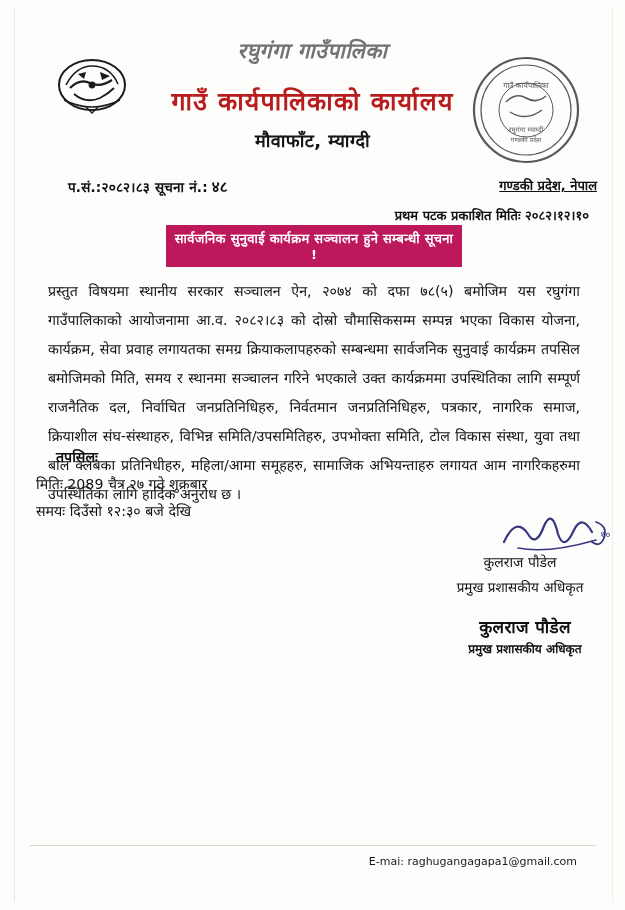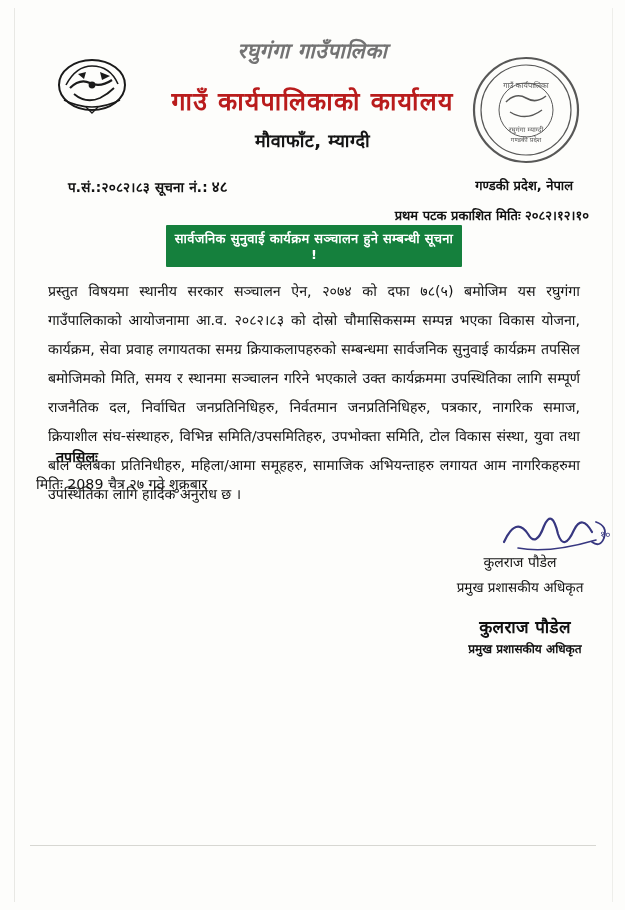--- a/index.html
+++ b/index.html
@@ -89,38 +89,39 @@
     letter-spacing: 0.2px;
     margin-left: 35px;
   }
   .ref-line .num {
     display: inline-block;
     margin-left: 4px;
     font-size: 15px;
   }
   .province {
     position: absolute;
-    right: 52px; top: 176px;
+    right: 28px; top: 176px;
     font-size: 13px;
     font-weight: 700;
+    text-decoration: underline;
   }
   .pub-date {
     position: absolute;
     right: 36px; top: 206px;
     font-size: 13px;
     font-weight: 700;
     padding-left: 35px;
   }
 
   
   .title-banner {
     position: absolute;
     left: 166px; top: 225px;
     width: 296px;
-    background: #15803d;
+    background: #be185d;
     color: #ffffff;
     text-align: center;
     font-size: 13px;
     font-weight: 700;
     letter-spacing: 0.3px;
     padding: 4px 6px 5px 6px;
     box-sizing: border-box;
     border-radius: 1px;
   }
 
@@ -263,30 +264,32 @@
 
   <div class="title-banner">सार्वजनिक सुनुवाई कार्यक्रम सञ्चालन हुने सम्बन्धी सूचना !</div>
 
   <div class="body-text">
     <p>प्रस्तुत विषयमा स्थानीय सरकार सञ्चालन ऐन, २०७४ को दफा ७८(५) बमोजिम यस रघुगंगा गाउँपालिकाको आयोजनामा आ.व. २०८२।८३ को दोस्रो चौमासिकसम्म सम्पन्न भएका विकास योजना, कार्यक्रम, सेवा प्रवाह लगायतका समग्र क्रियाकलापहरुको सम्बन्धमा सार्वजनिक सुनुवाई कार्यक्रम तपसिल बमोजिमको मिति, समय र स्थानमा सञ्चालन गरिने भएकाले उक्त कार्यक्रममा उपस्थितिका लागि सम्पूर्ण राजनैतिक दल, निर्वाचित जनप्रतिनिधिहरु, निर्वतमान जनप्रतिनिधिहरु, पत्रकार, नागरिक समाज, क्रियाशील संघ-संस्थाहरु, विभिन्न समिति/उपसमितिहरु, उपभोक्ता समिति, टोल विकास संस्था, युवा तथा बाल क्लबका प्रतिनिधीहरु, महिला/आमा समूहहरु, सामाजिक अभियन्ताहरु लगायत आम नागरिकहरुमा उपस्थितिका लागि हार्दिक अनुरोध छ ।</p>
   </div>
 
   <div class="schedule-head">तपसिलः</div>
   <div class="schedule">
     <div>मितिः 2089 चैत्र २७ गते शुक्रबार</div>
+    <div>समयः दिउँसो १२:३० बजे देखि</div>
   </div>
 
   <div class="sig-scribble">
     <svg width="120" height="52" viewBox="0 0 120 52">
       <path d="M4 34 Q16 8 28 26 Q36 40 44 18 Q52 0 58 26 Q64 44 74 22 Q82 6 92 24" fill="none" stroke="#15156b" stroke-width="2.2" stroke-linecap="round"></path>
       <path d="M18 40 Q48 46 96 32" fill="none" stroke="#15156b" stroke-width="1.6" stroke-linecap="round"></path>
       <path d="M96 14 Q108 18 104 30 Q100 40 92 34" fill="none" stroke="#15156b" stroke-width="1.8" stroke-linecap="round"></path>
       <text x="100" y="30" font-size="10" fill="#15156b" font-family="DejaVu Sans, sans-serif">१०</text>
     </svg>
   </div>
   <div class="sig-name">कुलराज पौडेल</div>
   <div class="sig-title">प्रमुख प्रशासकीय अधिकृत</div>
   <div class="stamp-name">कुलराज पौडेल</div>
   <div class="stamp-title">प्रमुख प्रशासकीय अधिकृत</div>
 
   <div class="footer-rule"></div>
+  <div class="footer-right">E-mai: raghugangagapa1@gmail.com</div>
 
 </div>
 
 </body></html>

